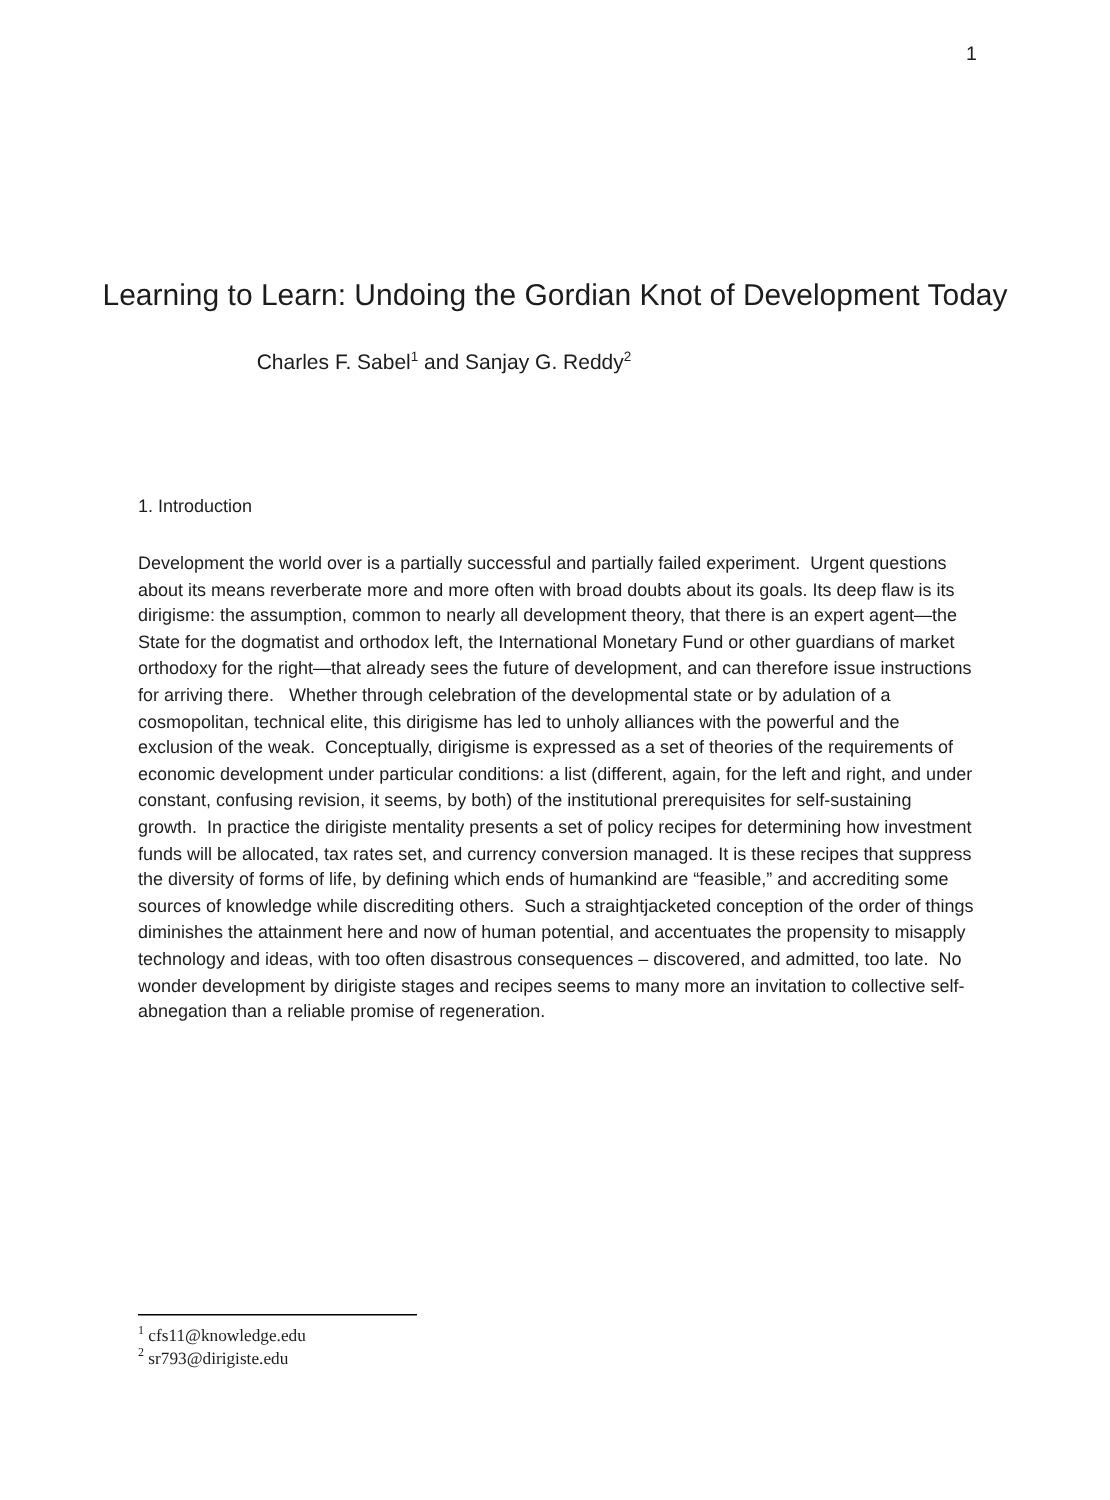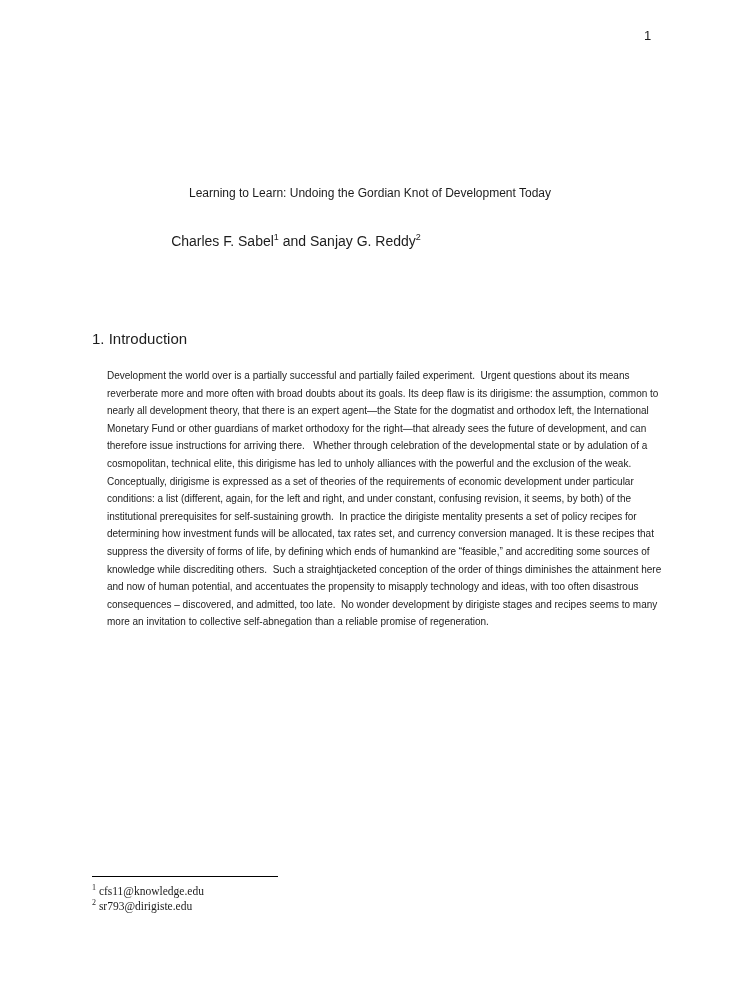--- a/index.html
+++ b/index.html
@@ -24,21 +24,21 @@
     font-size: 13px;
     color: #1c1c1c;
   }
   .title {
     position: absolute;
     top: 186px;
     left: 0;
     width: 740px;
     margin: 0;
     text-align: center;
-    font-size: 12px;
+    font-size: 20px;
     font-weight: 400;
     color: #1c1c1c;
   }
   .authors {
     position: absolute;
     top: 233px;
     left: 0;
     width: 592px;
     text-align: center;
     font-size: 14px;
@@ -46,30 +46,30 @@
   }
   .authors sup {
     font-size: 9px;
     line-height: 0;
   }
   .section-heading {
     position: absolute;
     top: 330px;
     left: 92px;
     margin: 0;
-    font-size: 15px;
+    font-size: 12px;
     font-weight: 400;
     color: #1c1c1c;
   }
   .body-text {
     position: absolute;
     top: 367px;
-    left: 107px;
+    left: 92px;
     width: 558px;
-    font-size: 10px;
+    font-size: 12px;
     line-height: 17.6px;
     text-align: left;
     color: #1c1c1c;
   }
   .body-text p {
     margin: 0 0 17px 0;
     white-space: pre-wrap;
   }
   .footnote-area {
     position: absolute;

